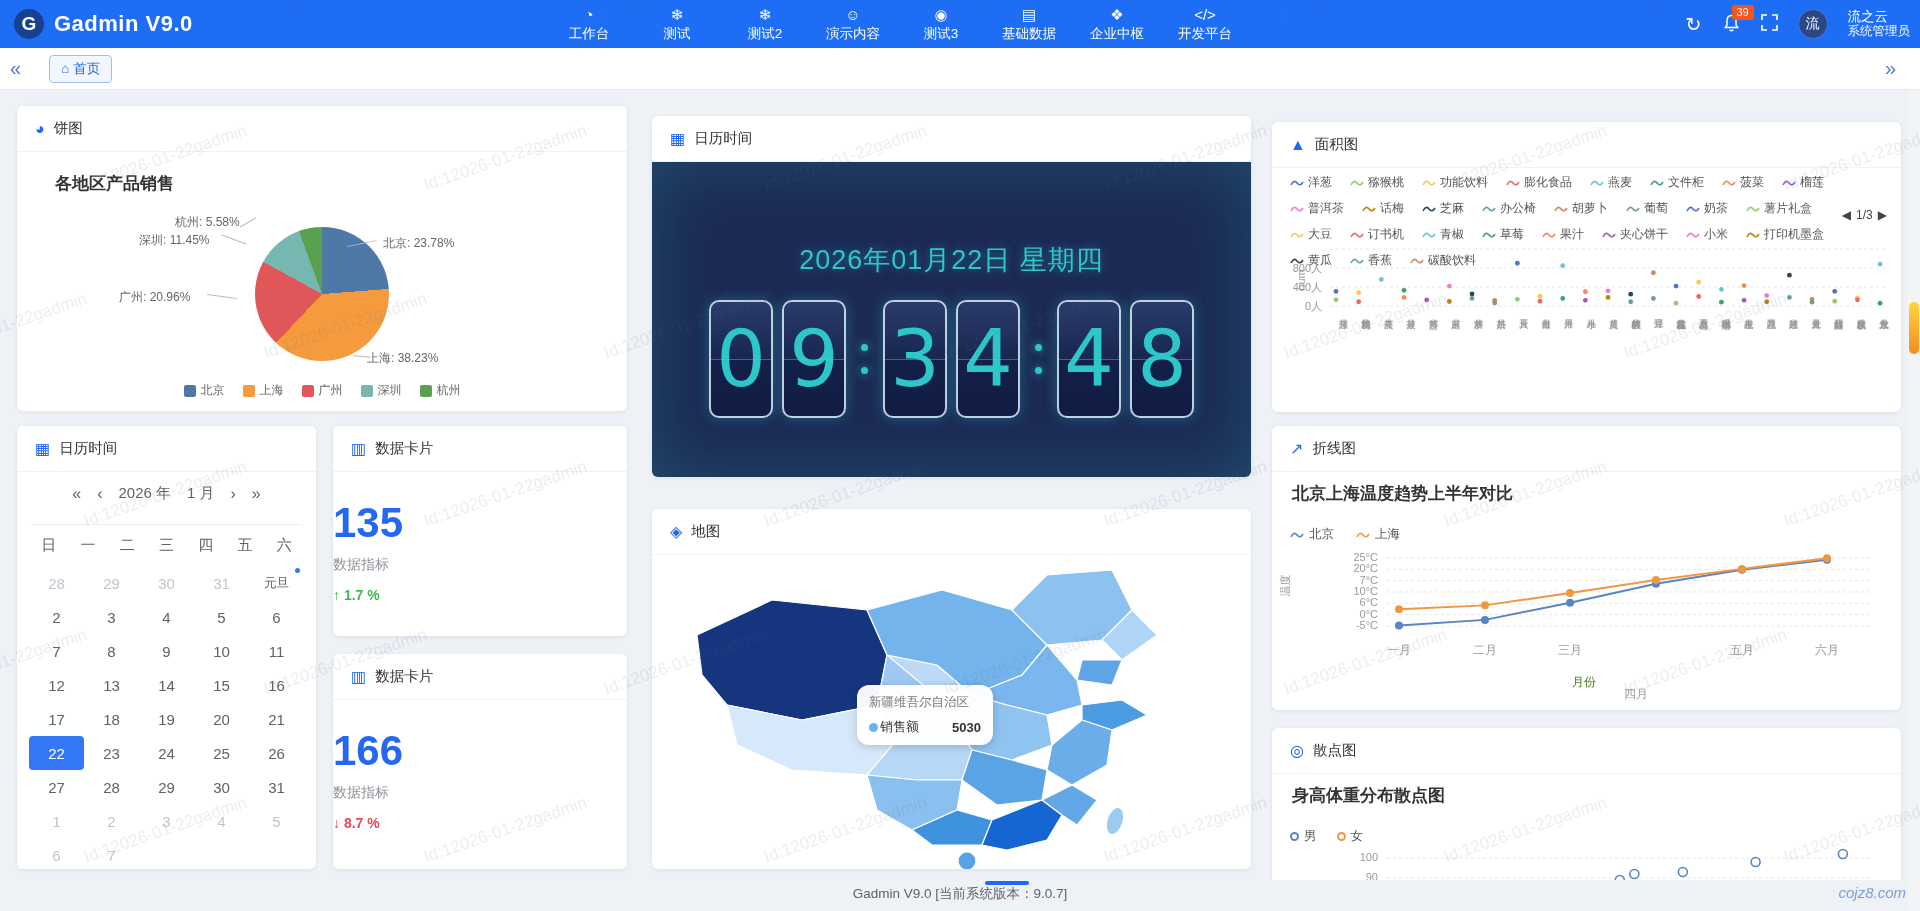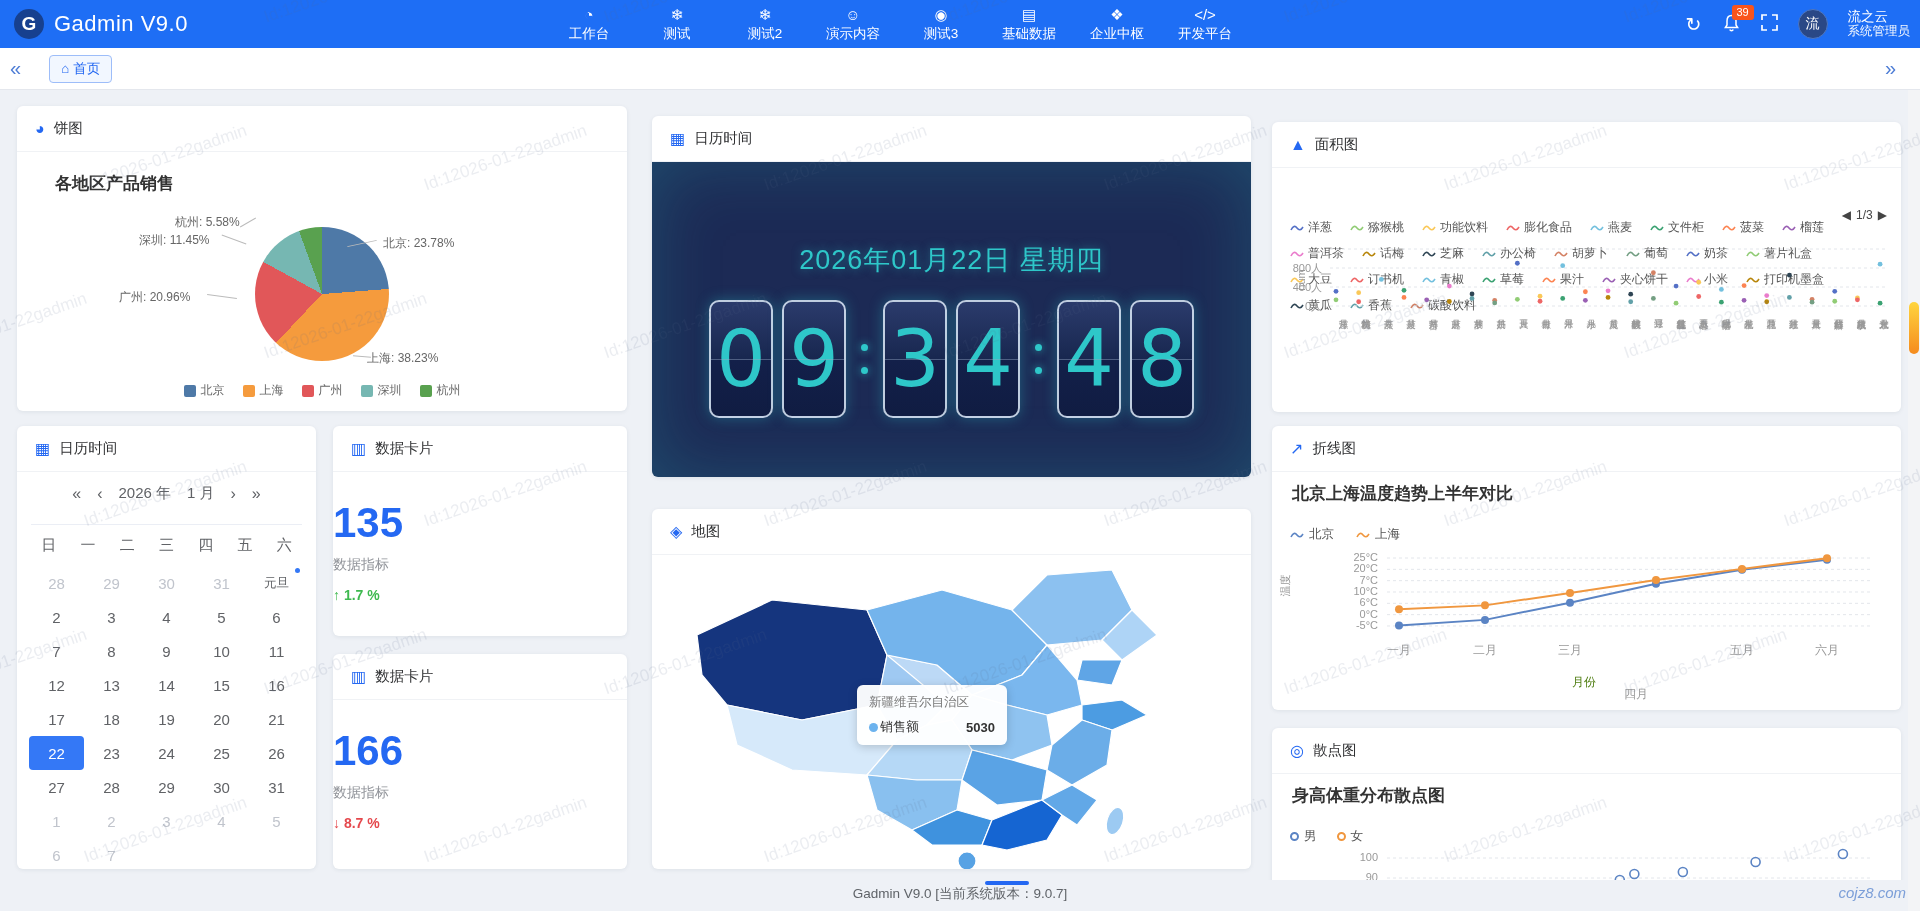--- a/index.html
+++ b/index.html
@@ -3,21 +3,21 @@
 <meta charset="utf-8">
 <style>
   * { margin:0; padding:0; box-sizing:border-box; }
   html,body { width:1920px; height:911px; overflow:hidden; font-family:"Liberation Sans","DejaVu Sans",sans-serif; background:#eef1f6; }
   #app { position:relative; width:1920px; height:911px; overflow:hidden; }
 
   
   #hd { position:absolute; left:0; top:0; width:1920px; height:48px; background:#1e6ef5; display:flex; align-items:center; z-index:30; }
   .logo-wrap { display:flex; align-items:center; gap:10px; padding-left:14px; width:300px; }
   .logo-circle { width:30px; height:30px; border-radius:50%; background:#17408f; color:#fff; font-weight:bold; font-size:19px; display:flex; align-items:center; justify-content:center; }
-  .app-title { color:#fff; font-size:22px; font-weight:normal; letter-spacing:.5px; }
+  .app-title { color:#fff; font-size:22px; font-weight:bold; letter-spacing:.5px; }
   #main-nav { position:absolute; left:560px; top:0; height:48px; display:flex; gap:30px; }
   .nav-item { display:flex; flex-direction:column; align-items:center; justify-content:center; color:#fff; cursor:pointer; min-width:58px; }
   .nav-item .glyph { font-size:15px; line-height:16px; height:17px; }
   .nav-item .lbl { font-size:13.5px; line-height:15px; margin-top:2px; white-space:nowrap; }
   #hd-right { position:absolute; right:10px; top:0; height:48px; display:flex; align-items:center; gap:20px; color:#fff; }
   .hd-ico { font-size:19px; cursor:pointer; position:relative; line-height:1; }
   .badge { position:absolute; top:-8px; left:10px; background:#fa541c; color:#fff; font-size:11px; padding:1px 5px; border-radius:3px; line-height:13px; }
   .avatar { width:30px; height:30px; border-radius:50%; background:#2a4886; color:#fff; display:flex; align-items:center; justify-content:center; font-size:14px; border:1px solid #4e77c2; }
   .user-meta { display:flex; flex-direction:column; line-height:15px; }
   .user-meta .nm { font-size:13.5px; } .user-meta .rl { font-size:12.5px; opacity:.95; }
@@ -56,21 +56,21 @@
   
   #clock-panel { position:absolute; left:0; top:46px; right:0; bottom:0; background:#1c2a55; box-shadow:inset 0 0 70px rgba(46,199,201,.22); }
   #clock-date { position:absolute; left:0; right:0; top:80px; text-align:center; color:#2ec7c9; font-size:27px; letter-spacing:1px; text-shadow:0 0 10px rgba(46,199,201,.5); }
   #flip-row { position:absolute; left:0; right:0; top:138px; display:flex; justify-content:center; align-items:center; gap:9px; }
   .digit { width:64px; height:118px; border:2px solid rgba(222,236,250,.85); border-radius:10px; background:linear-gradient(#2b3b6c 0%, #18274f 50%, #13204a 50%, #101c42 100%); color:#2ec7c9; font-size:78px; font-weight:500; display:flex; align-items:center; justify-content:center; position:relative; box-shadow:0 0 14px rgba(46,199,201,.35); font-family:"DejaVu Sans",sans-serif; }
   .digit::after { content:""; position:absolute; left:0; right:0; top:50%; height:1px; background:rgba(150,170,200,.45); }
   .colon { color:#2ec7c9; font-size:30px; display:flex; flex-direction:column; gap:16px; margin:0 6px; }
   .colon b { width:7px; height:7px; border-radius:50%; background:#2ec7c9; box-shadow:0 0 8px rgba(46,199,201,.8); }
 
   
-  #area-legend { position:absolute; left:18px; top:52px; width:556px; display:flex; flex-wrap:wrap; column-gap:18px; row-gap:9px;margin-top:45px; }
+  #area-legend { position:absolute; left:18px; top:52px; width:556px; display:flex; flex-wrap:wrap; column-gap:18px; row-gap:9px; }
   .aleg { display:flex; align-items:center; gap:4px; font-size:12px; color:#555; cursor:pointer; white-space:nowrap; }
   #area-pager { position:absolute; right:14px; top:86px; font-size:12px; color:#666; display:flex; gap:5px; align-items:center; }
   #area-pager span { cursor:pointer; color:#444; }
   .ylab-rot { position:absolute; transform:rotate(-90deg); font-size:11px; color:#999; }
   .ytick { position:absolute; font-size:11px; color:#999; width:44px; text-align:right; }
   #area-xlabels { position:absolute; left:54px; right:12px; top:190px; display:flex; }
   #area-xlabels span { flex:1; writing-mode:vertical-rl; font-size:9.5px; color:#999; height:94px; overflow:hidden; margin:0 auto; text-align:left; line-height:1; }
 
   
   #line-legend { position:absolute; left:18px; top:100px; display:flex; gap:22px; }
@@ -94,21 +94,21 @@
   .dcell .dot { position:absolute; top:2px; right:4px; width:5px; height:5px; border-radius:50%; background:#3478f6; }
 
   
   .dc-body { position:absolute; top:46px; left:0; right:0; bottom:0; display:flex; flex-direction:column; align-items:flex-start; padding-top:30px; }
   .dc-value { font-size:42px; font-weight:bold; color:#2468f2; line-height:1; }
   .dc-label { margin-top:12px; font-size:14px; color:#909399; }
   .dc-delta { margin-top:13px; font-size:14px; font-weight:bold; }
   .dc-delta.up { color:#3fb950; } .dc-delta.down { color:#e5484d; }
 
   
-  #map-tip { position:absolute; left:205px; top:176px; width:150px; background:rgba(255,255,255,.96); border-radius:6px; box-shadow:0 2px 10px rgba(0,0,0,.18); padding:9px 12px; z-index:6; }
+  #map-tip { position:absolute; left:205px; top:176px; width:136px; background:rgba(255,255,255,.96); border-radius:12px; box-shadow:0 2px 10px rgba(0,0,0,.18); padding:9px 12px; z-index:6; }
   #map-tip .rgn { font-size:12.5px; color:#777; margin-bottom:7px; }
   #map-tip .row { display:flex; align-items:center; gap:2px; font-size:13px; color:#333; }
   #map-tip .bdot { width:9px; height:9px; border-radius:50%; background:#6cb3ee; }
   #map-tip .val { margin-left:auto; font-weight:bold; }
 
   
   #foot { position:absolute; left:0; top:880px; width:1920px; height:31px; background:#eef1f6; z-index:20; }
   #foot-text { text-align:center; line-height:28px; font-size:13.5px; color:#5f6368; }
   #sitemark { position:absolute; right:14px; top:884px; font-size:15px; font-style:italic; color:#7c9fd8; z-index:21; }
   #hthumb { position:absolute; left:985px; top:881px; width:44px; height:4px; background:#2468f2; border-radius:2px; z-index:22; }

